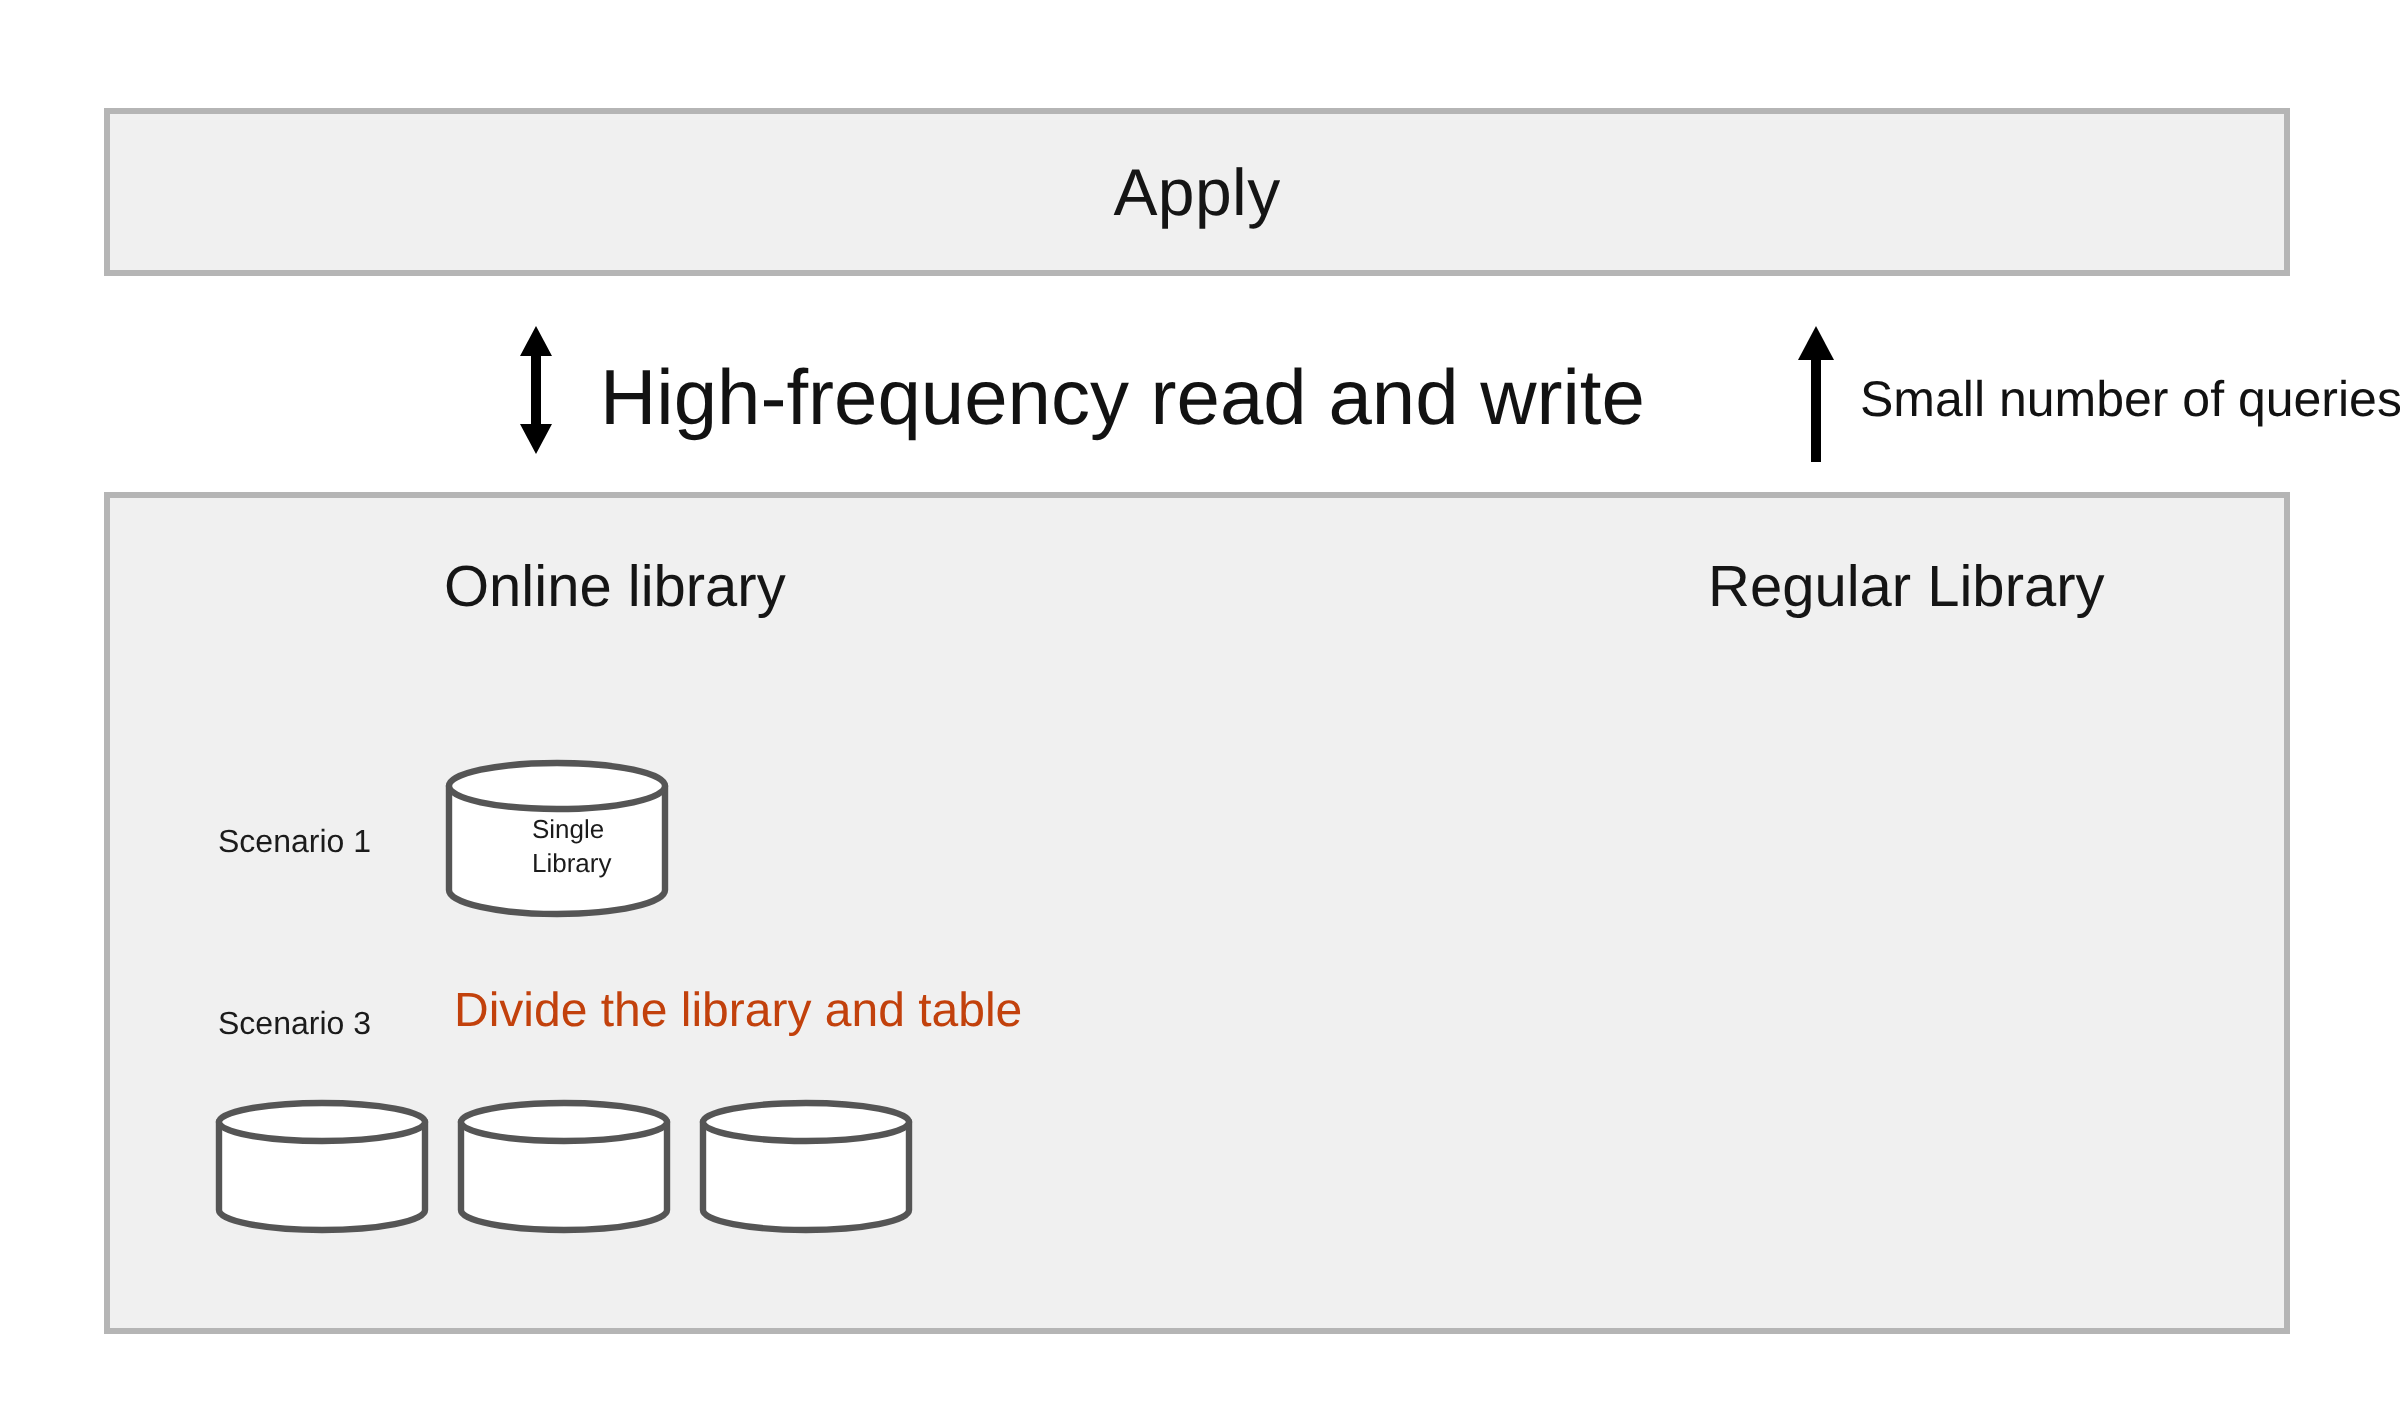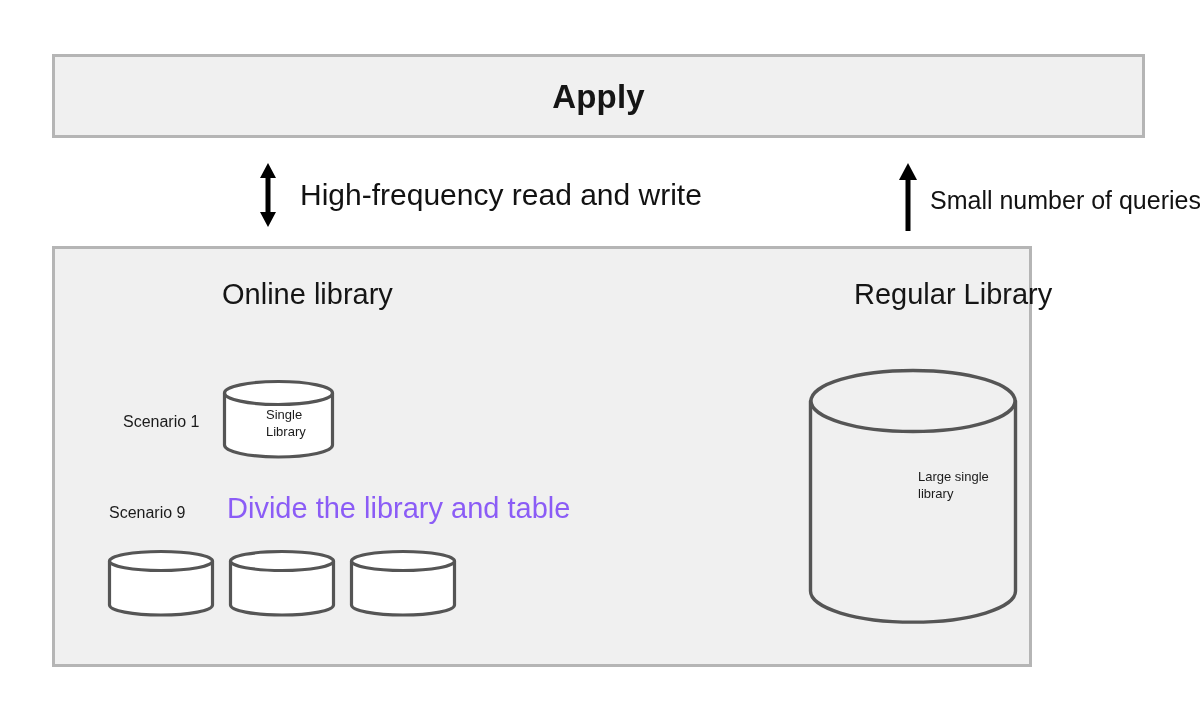--- a/index.html
+++ b/index.html
@@ -38,26 +38,25 @@
     position: absolute;
     left: 0;
     right: 0;
     top: 50%;
     transform: translateY(-50%);
     text-align: center;
     font-size: 33px;
     line-height: 1;
     color: #151515;
     letter-spacing: .2px;
-    font-weight: bold;
   }
   #library-box {
     left: 52px;
     top: 246px;
-    width: 980px;
+    width: 1093px;
     height: 421px;
     text-decoration: underline;
   }
 
   
   .section-title {
     position: absolute;
     font-size: 29px;
     line-height: 1;
     color: #151515;
@@ -67,30 +66,30 @@
   #history-title { left: 799px; top: 31px; }
 
   
   .scenario-label {
     position: absolute;
     font-size: 16px;
     line-height: 1;
     color: #1b1b1b;
     white-space: nowrap;
   }
-  #scenario-1-label { left: 54px; top: 165px; margin-left: 14px; }
+  #scenario-1-label { left: 54px; top: 165px; }
   #scenario-2-label { left: 54px; top: 256px; }
 
   #divide-label {
     position: absolute;
     left: 172px;
     top: 245px;
-    font-size: 29px;
-    line-height: 1;
-    color: #8b5cf6;
+    font-size: 24px;
+    line-height: 1;
+    color: #c2410c;
     white-space: nowrap;
   }
 
   
   .cylinder {
     position: absolute;
   }
   .cylinder svg { display: block; overflow: visible; }
 
   .cyl-text {
@@ -130,21 +129,21 @@
 
   .connector-label {
     position: absolute;
     line-height: 1;
     color: #121212;
     white-space: nowrap;
   }
   #readwrite-label {
     left: 300px;
     top: 180px;
-    font-size: 30px;
+    font-size: 39px;
   }
   #queries-label {
     left: 930px;
     top: 188px;
     font-size: 25px;
   }
   #filing-label {
     left: 525px;
     top: 421px;
     font-size: 25px;
@@ -187,21 +186,21 @@
       <svg width="113" height="78" viewBox="0 0 113 78" aria-hidden="true">
         <path d="M2.5,13 L2.5,65 A54,12 0 0 0 110.5,65 L110.5,13 Z" fill="#ffffff" stroke="#555555" stroke-width="3.2" stroke-linejoin="round"></path>
         <ellipse cx="56.5" cy="13" rx="54" ry="11.5" fill="#ffffff" stroke="#555555" stroke-width="3.2"></ellipse>
       </svg>
       <div class="cyl-text" id="cyl-single-text">
         <div>Single</div>
         <div>Library</div>
       </div>
     </div>
 
-    <div class="scenario-label" id="scenario-2-label">Scenario 9</div>
+    <div class="scenario-label" id="scenario-2-label">Scenario 3</div>
     <div id="divide-label">Divide the library and table</div>
 
     <div class="cylinder" id="cyl-shard-1">
       <svg width="108" height="66" viewBox="0 0 108 66" aria-hidden="true">
         <path d="M2.5,11 L2.5,55 A51.5,10 0 0 0 105.5,55 L105.5,11 Z" fill="#ffffff" stroke="#555555" stroke-width="3.2" stroke-linejoin="round"></path>
         <ellipse cx="54" cy="11" rx="51.5" ry="9.5" fill="#ffffff" stroke="#555555" stroke-width="3.2"></ellipse>
       </svg>
     </div>
     <div class="cylinder" id="cyl-shard-2">
       <svg width="108" height="66" viewBox="0 0 108 66" aria-hidden="true">
@@ -210,25 +209,15 @@
       </svg>
     </div>
     <div class="cylinder" id="cyl-shard-3">
       <svg width="108" height="66" viewBox="0 0 108 66" aria-hidden="true">
         <path d="M2.5,11 L2.5,55 A51.5,10 0 0 0 105.5,55 L105.5,11 Z" fill="#ffffff" stroke="#555555" stroke-width="3.2" stroke-linejoin="round"></path>
         <ellipse cx="54" cy="11" rx="51.5" ry="9.5" fill="#ffffff" stroke="#555555" stroke-width="3.2"></ellipse>
       </svg>
     </div>
 
 
-    <div class="cylinder" id="cyl-large">
-      <svg width="210" height="256" viewBox="0 0 210 256" aria-hidden="true">
-        <path d="M2.5,33 L2.5,223 A102,31 0 0 0 207.5,223 L207.5,33 Z" fill="#f0f0f0" stroke="#555555" stroke-width="3.4" stroke-linejoin="round"></path>
-        <ellipse cx="105" cy="33" rx="102" ry="30.5" fill="#f0f0f0" stroke="#555555" stroke-width="3.4"></ellipse>
-      </svg>
-      <div class="cyl-text" id="cyl-large-text">
-        <div>Large single</div>
-        <div>library</div>
-      </div>
-    </div>
 
   </div>
 </div>
 
 </body></html>

